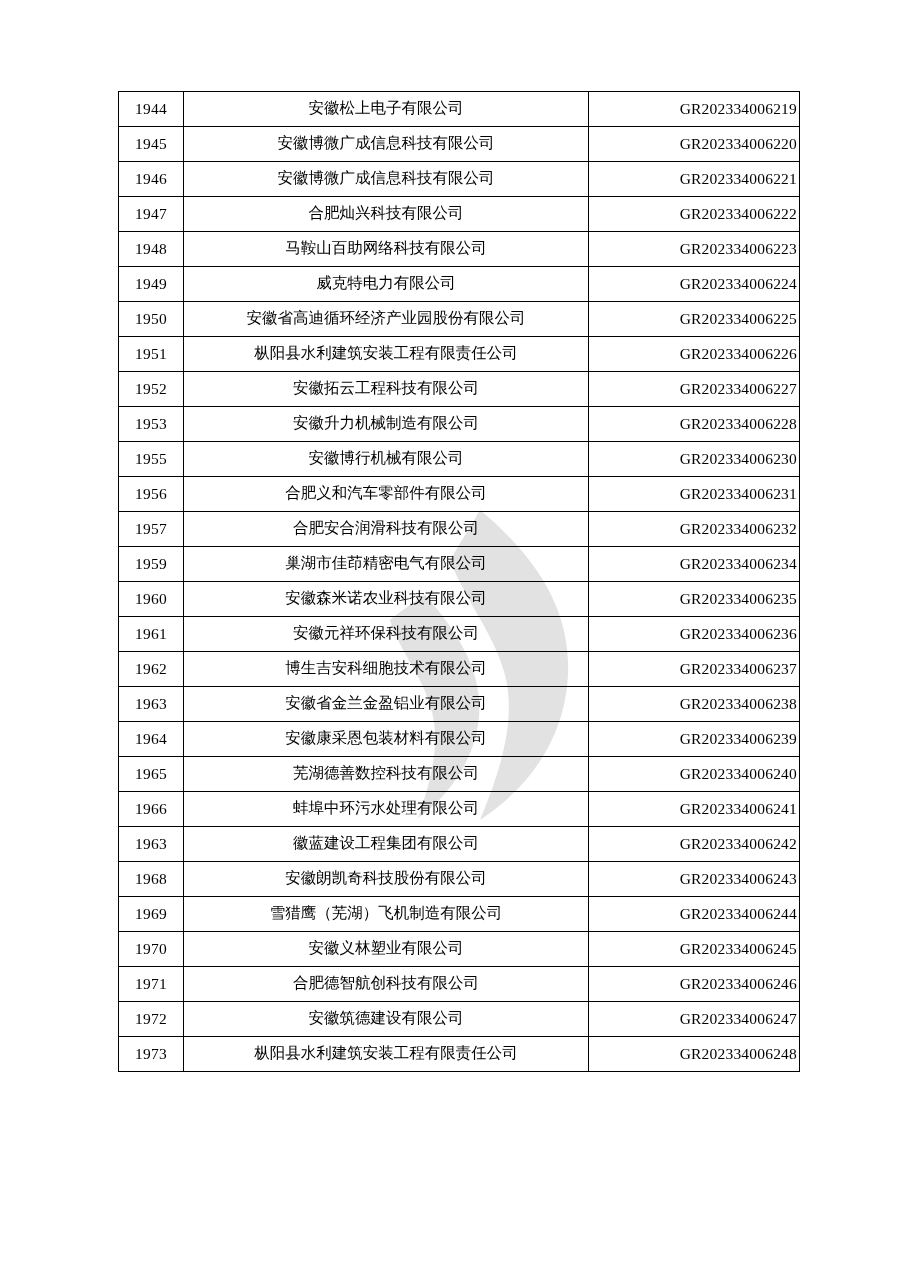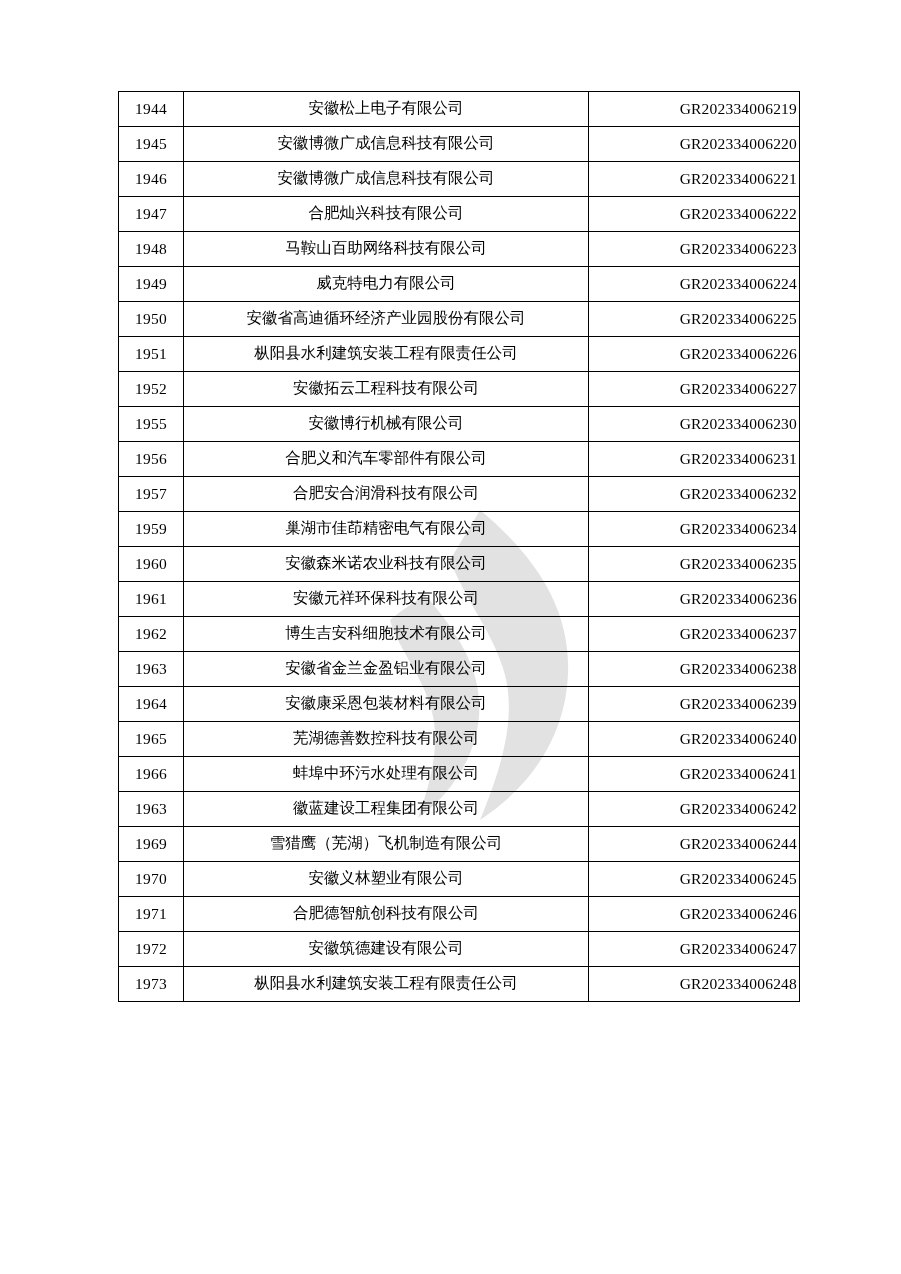--- a/index.html
+++ b/index.html
@@ -128,20 +128,25 @@
         <td class="col-index">1951</td>
         <td class="col-name">枞阳县水利建筑安装工程有限责任公司</td>
         <td class="col-cert">GR202334006226</td>
       </tr>
       <tr>
         <td class="col-index">1952</td>
         <td class="col-name">安徽拓云工程科技有限公司</td>
         <td class="col-cert">GR202334006227</td>
       </tr>
       <tr>
+        <td class="col-index">1953</td>
+        <td class="col-name">安徽升力机械制造有限公司</td>
+        <td class="col-cert">GR202334006228</td>
+      </tr>
+      <tr>
         <td class="col-index">1955</td>
         <td class="col-name">安徽博行机械有限公司</td>
         <td class="col-cert">GR202334006230</td>
       </tr>
       <tr>
         <td class="col-index">1956</td>
         <td class="col-name">合肥义和汽车零部件有限公司</td>
         <td class="col-cert">GR202334006231</td>
       </tr>
       <tr>
@@ -188,20 +193,25 @@
         <td class="col-index">1966</td>
         <td class="col-name">蚌埠中环污水处理有限公司</td>
         <td class="col-cert">GR202334006241</td>
       </tr>
       <tr>
         <td class="col-index">1963</td>
         <td class="col-name">徽蓝建设工程集团有限公司</td>
         <td class="col-cert">GR202334006242</td>
       </tr>
       <tr>
+        <td class="col-index">1968</td>
+        <td class="col-name">安徽朗凯奇科技股份有限公司</td>
+        <td class="col-cert">GR202334006243</td>
+      </tr>
+      <tr>
         <td class="col-index">1969</td>
         <td class="col-name">雪猎鹰（芜湖）飞机制造有限公司</td>
         <td class="col-cert">GR202334006244</td>
       </tr>
       <tr>
         <td class="col-index">1970</td>
         <td class="col-name">安徽义林塑业有限公司</td>
         <td class="col-cert">GR202334006245</td>
       </tr>
       <tr>

